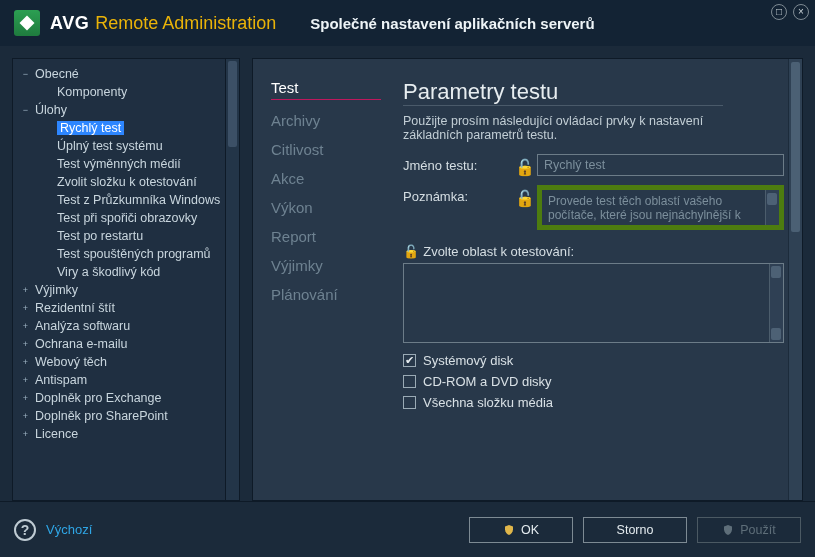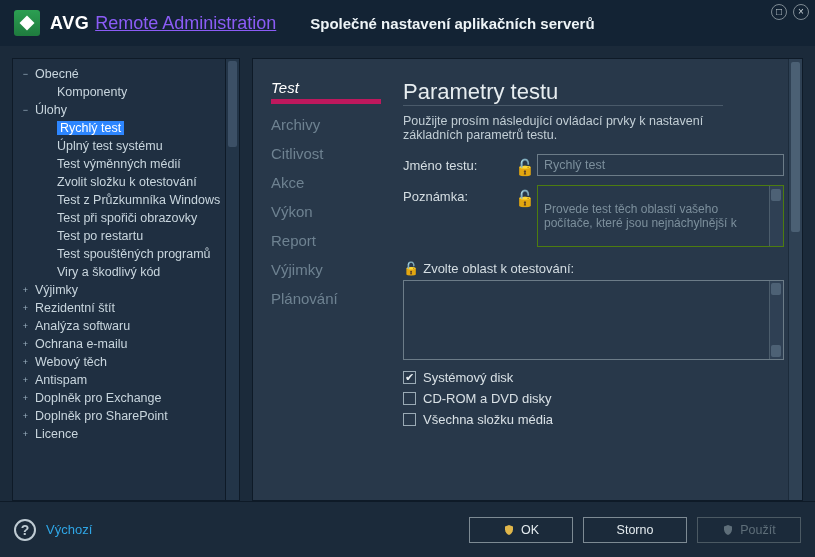--- a/index.html
+++ b/index.html
@@ -4,21 +4,21 @@
 <style>
   * { box-sizing: border-box; margin: 0; padding: 0; }
   html, body { width: 815px; height: 557px; font-family: "Segoe UI", Arial, sans-serif; overflow: hidden; }
   body { background: #1b2a3a; color: #cbd6dd; position: relative; }
 
   
   .titlebar { height: 46px; background: #132334; display: flex; align-items: center; padding: 0 14px; position: relative; }
   .logo-badge { width: 26px; height: 26px; border-radius: 3px; background: linear-gradient(#2c9f52,#1f7b3e); display:flex; align-items:center; justify-content:center; margin-right:10px; }
   .logo-badge svg { width:18px; height:18px; }
   .brand-major { color:#fff; font-size:18px; font-weight:600; letter-spacing:.5px; margin-right:6px;text-align:right; }
-  .brand-minor { color:#8b5cf6; font-size:18px; font-weight:300;text-decoration:underline; }
+  .brand-minor { color:#eab308; font-size:18px; font-weight:300; }
   .dialog-title { color:#eef4f7; font-size:15px; font-weight:600; margin-left:34px; }
   .win-ctrls { position:absolute; top:4px; right:6px; display:flex; gap:6px; }
   .win-btn { width:16px; height:16px; border-radius:50%; border:1px solid #7e8a93; display:flex; align-items:center; justify-content:center; color:#cdd6db; font-size:10px; line-height:1; cursor:pointer; }
 
   
   .body-area { position:absolute; top:46px; left:0; right:0; bottom:56px; display:flex; padding: 12px 12px 0 12px; gap:12px; }
 
   
   .tree-wrap { width:228px; background:#1f2f41; border:1px solid #0e1a27; position:relative; display:flex; }
   .tree { flex:1; overflow:hidden; padding:6px 0; font-size:12.5px; }
@@ -29,31 +29,31 @@
   .node-label { color:#c9d6de; }
   .depth0 { padding-left:8px; }
   .depth1 { padding-left:30px; }
   .depth1 .exp { visibility:hidden; }
   .selected .node-label { background:#2d86ff; color:#fff; padding:0 3px; }
 
   
   .content { flex:1; background:#28384a; border:1px solid #0e1a27; display:flex; position:relative; padding:20px 18px 10px 18px; gap:22px; }
   .tabs { width:110px; display:flex; flex-direction:column; gap:12px; font-size:15px; }
   .tab { color:#6e8291; cursor:pointer; }
-  .tab.active { color:#ffffff; border-bottom:5px solid #be185d; padding-bottom:3px;font-style:italic; }
+  .tab.active { color:#ffffff; border-bottom:1px solid #be185d; padding-bottom:3px; }
 
   .form { flex:1; position:relative; }
   .section-title { font-size:22px; color:#e7edf0; font-weight:400; border-bottom:1px solid #4a5a6a; padding-bottom:0; margin-bottom:8px; width:320px;}
   .section-sub { font-size:12.5px; color:#c2ced5; margin-bottom:12px; max-width:340px; }
   .row { display:flex; align-items:flex-start; gap:8px; margin-bottom:8px; }
   .row-label { width:104px; font-size:13px; color:#d5dee3; font-weight:500; padding-top:4px; }
   .lock { width:14px; color:#8ea1af; padding-top:4px; }
   .text-input { flex:1; border:1px solid #6c7c88; background:transparent; color:#7c8f9c; font-size:12.5px; padding:3px 6px; }
   .text-input::placeholder { color:#7c8f9c; }
-  .textbox { flex:1; height:62px; border:1px solid #4d7c0f; background:transparent; color:#7c8f9c; font-size:12px; padding:16px 6px; position:relative; }
+  .textbox { flex:1; height:45px; border:5px solid #4d7c0f; background:transparent; color:#7c8f9c; font-size:12px; padding:4px 6px; position:relative; }
   .textbox .tb-scroll { position:absolute; right:0; top:0; bottom:0; width:14px; background:#2f4054; border-left:1px solid #4c5d6c;}
   .textbox .tb-thumb { position:absolute; right:2px; top:3px; width:10px; height:12px; background:#4d6175; border-radius:2px;}
   .area-label { font-size:13px; color:#d5dee3; font-weight:500; margin:14px 0 4px 0; display:flex; align-items:center; gap:4px;}
   .listbox { border:1px solid #6c7c88; height:80px; position:relative; }
   .listbox .lb-scroll { position:absolute; right:0; top:0; bottom:0; width:14px; background:#2f4054; border-left:1px solid #4c5d6c;}
   .listbox .lb-up, .listbox .lb-dn { position:absolute; right:2px; width:10px; height:12px; background:#4d6175; border-radius:2px;}
   .listbox .lb-up { top:2px;} .listbox .lb-dn { bottom:2px;}
   .checks { margin-top:10px; }
   .checkrow { display:flex; align-items:center; gap:7px; font-size:13px; color:#d8e0e5; margin-bottom:6px; cursor:pointer;}
   .cbox { width:13px; height:13px; border:1px solid #9aaab5; display:inline-flex; align-items:center; justify-content:center; font-size:11px; color:#e8eef1; }

